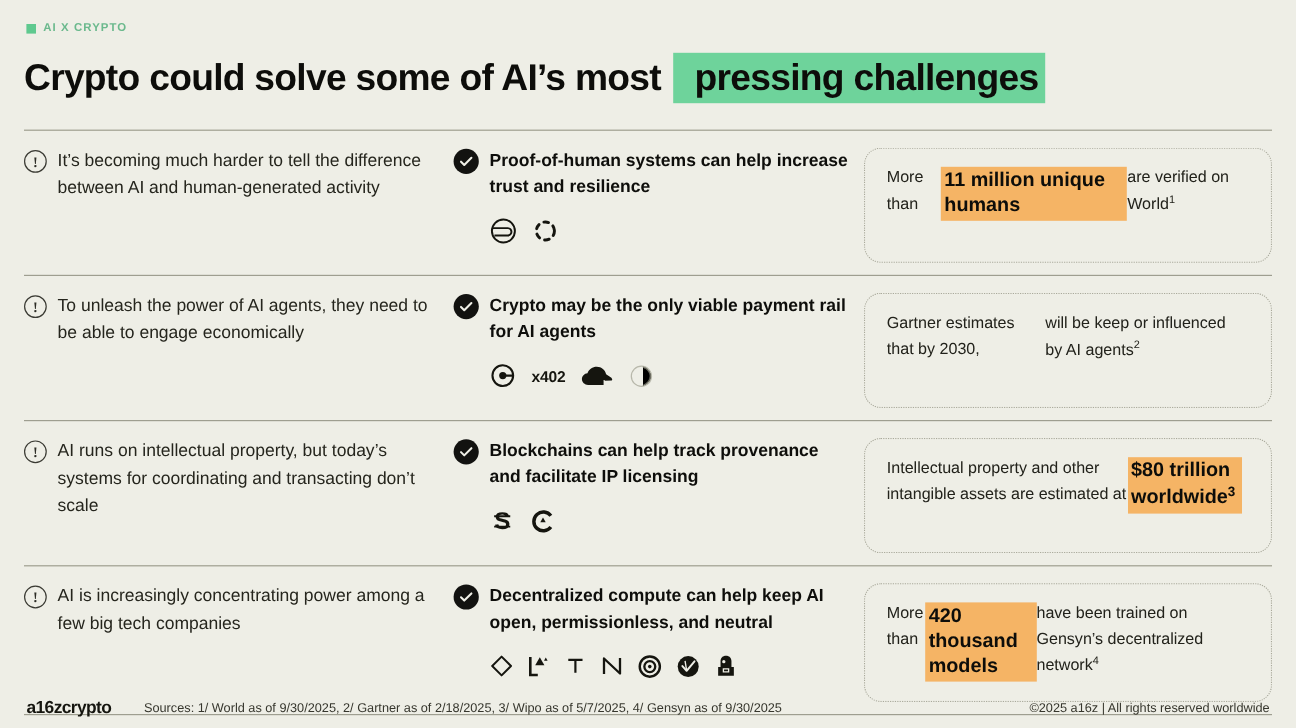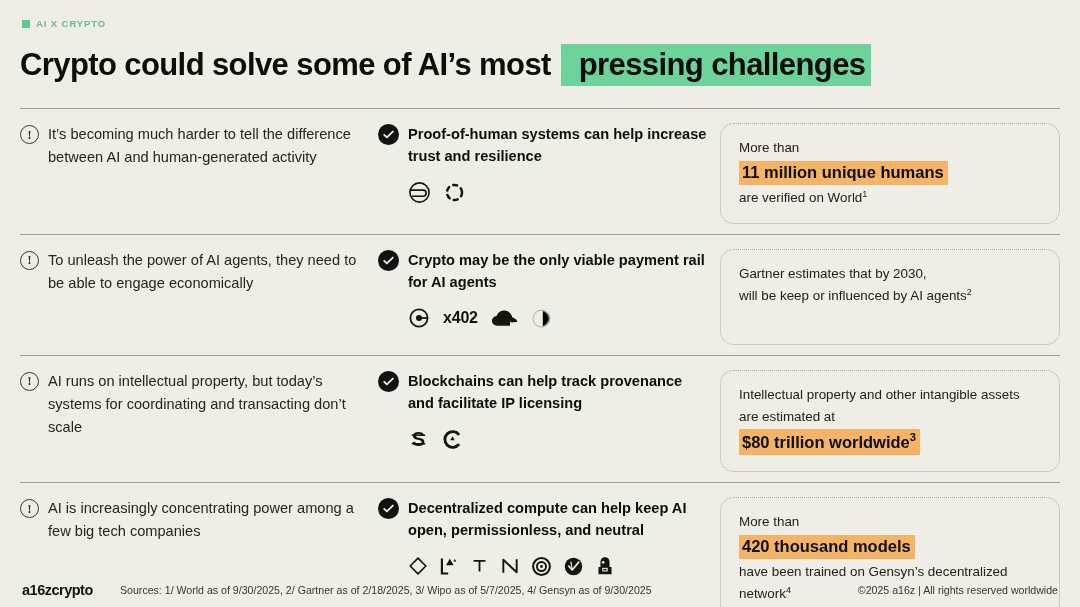--- a/index.html
+++ b/index.html
@@ -71,28 +71,28 @@
     font-size: 14.6px; line-height: 1.52; color: #0e0e0b; font-weight: bold;
   }
 
   
   .logo-strip {
     display: flex; align-items: center; gap: 13px;
     margin-top: 12px; height: 26px;
     color: #15150f;
   }
   .logo-strip svg { display: block; }
-  .logo-x402 { font-size: 16px; font-weight: bold; letter-spacing: -0.2px; }
+  .logo-x402 { font-size: 13px; font-weight: bold; letter-spacing: -0.2px; }
 
   
   .stat-card {
     border: 1.6px dotted #a9a99b; border-radius: 14px;
     padding: 13px 24px 14px 18px;
     min-height: 96px;
-    display: flex; flex-direction: column; 
+    display: flex; flex-direction: row; 
     background: transparent;
   }
   .stat-line { font-size: 13.4px; line-height: 1.62; color: #22221b; }
   .stat-hl {
     display: inline-block;
     font-size: 16.5px; font-weight: bold; line-height: 1.28;
     background: #f5b465; color: #0d0d0a;
     padding: 1px 4px 2px 3px; margin: 2px 0;
   }
   sup { font-size: 0.68em; }

